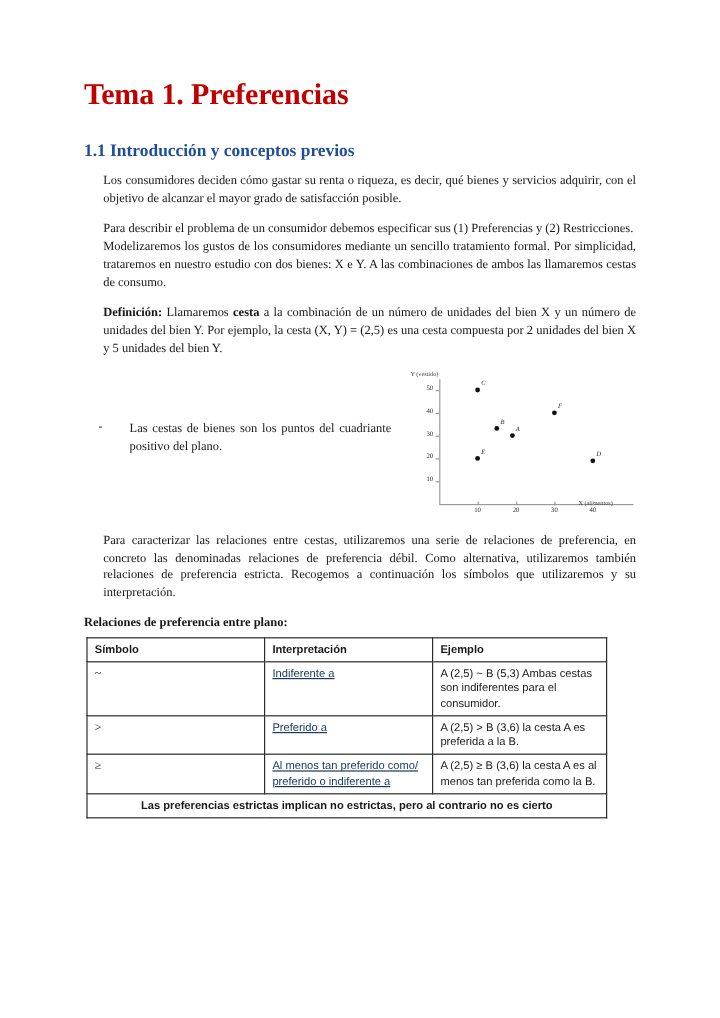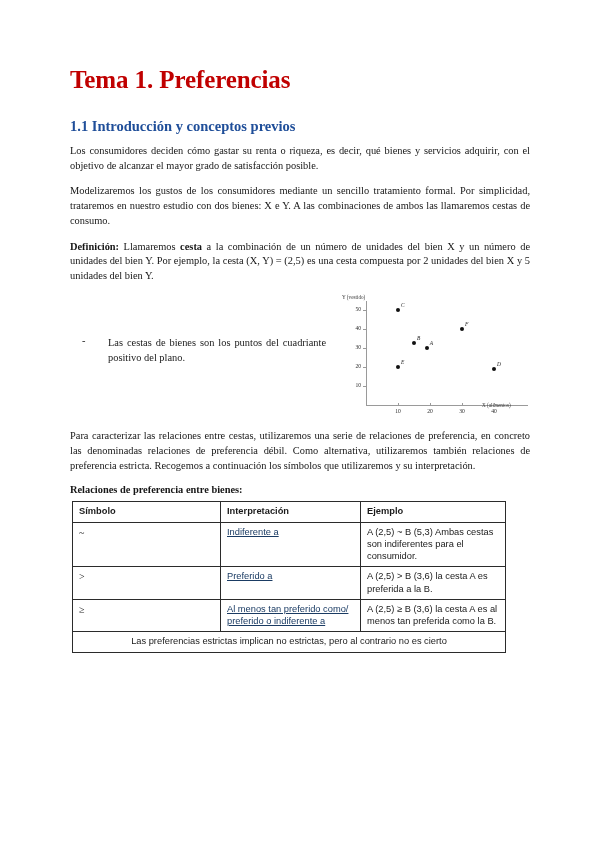--- a/index.html
+++ b/index.html
@@ -42,21 +42,21 @@
     font-family: "Liberation Serif", "DejaVu Serif", serif;
     font-size: 14.5px;
     font-weight: bold;
     color: #1f4e99;
     margin: 0 0 9px 0;
     line-height: 1.2;
   }
   p.body {
     font-size: 10.4px;
     line-height: 1.42;
-    margin: 0 0 11px 0;
+    margin: 0 0 11px 16px;
     text-align: justify;
     color: #161616;
   }
   p.tight { margin-bottom: 0; }
   .numlist {
     margin: 1px 0 11px 0;
     padding: 0;
     list-style: none;
   }
   .numlist li {
@@ -216,41 +216,42 @@
   }
   table.pref td.interp {
     color: #1a3b63;
     text-decoration: underline;
   }
   table.pref td.ejem {
     color: #1a1a1a;
   }
   table.pref tr.footer td {
     text-align: center;
-    font-weight: normal;
+    font-weight: bold;
     color: #1a1a1a;
     padding: 3px 4px 4px 4px;
     font-size: 9.3px;
   }
   .col-sym   { width: 148px; }
   .col-int   { width: 140px; }
   .col-eje   { width: 145px; }
 </style>
 </head>
 <body>
 
 <div class="page">
   <div class="content">
 
     <h1 class="doc-title">Tema 1. Preferencias</h1>
 
     <h2 class="section-title">1.1 Introducción y conceptos previos</h2>
 
     <p class="body">Los consumidores deciden cómo gastar su renta o riqueza, es decir, qué bienes y servicios adquirir, con el objetivo de alcanzar el mayor grado de satisfacción posible.</p>
 
+    <p class="body tight">Para describir el problema de un consumidor debemos especificar sus (1) Preferencias y (2) Restricciones.</p>
 
 
     <p class="body">Modelizaremos los gustos de los consumidores mediante un sencillo tratamiento formal. Por simplicidad, trataremos en nuestro estudio con dos bienes: X e Y. A las combinaciones de ambos las llamaremos cestas de consumo.</p>
 
     <p class="body"><b>Definición:</b><span> Llamaremos </span><b>cesta</b><span> a la combinación de un número de unidades del bien X y un número de unidades del bien Y. Por ejemplo, la cesta (X, Y) = (2,5) es una cesta compuesta por 2 unidades del bien X y 5 unidades del bien Y.</span></p>
 
     <div class="figure-row">
       <span class="bullet-dash">-</span>
       <div class="bullet-block">
         <span class="bullet-text">Las cestas de bienes son los puntos del cuadriante positivo del plano.</span>
@@ -291,21 +292,21 @@
             <div class="pt" style="left: 60px; top: 70.1818px;"></div>
             <div class="pt-label" style="left: 65px; top: 64.1818px;">E</div>
             <div class="pt" style="left: 156px; top: 72.0727px;"></div>
             <div class="pt-label" style="left: 161px; top: 66.0727px;">D</div>
           </div>
       </div>
     </div>
 
     <p class="body">Para caracterizar las relaciones entre cestas, utilizaremos una serie de relaciones de preferencia, en concreto las denominadas relaciones de preferencia débil. Como alternativa, utilizaremos también relaciones de preferencia estricta. Recogemos a continuación los símbolos que utilizaremos y su interpretación.</p>
 
-    <div class="table-caption">Relaciones de preferencia entre bienes:</div>
+    <div class="table-caption">Relaciones de preferencia entre plano:</div>
 
     <table class="pref">
       <colgroup>
         <col class="col-sym">
           <col class="col-int">
           <col class="col-eje">
       </colgroup>
       <thead>
         <tr>
           <th>Símbolo</th>

